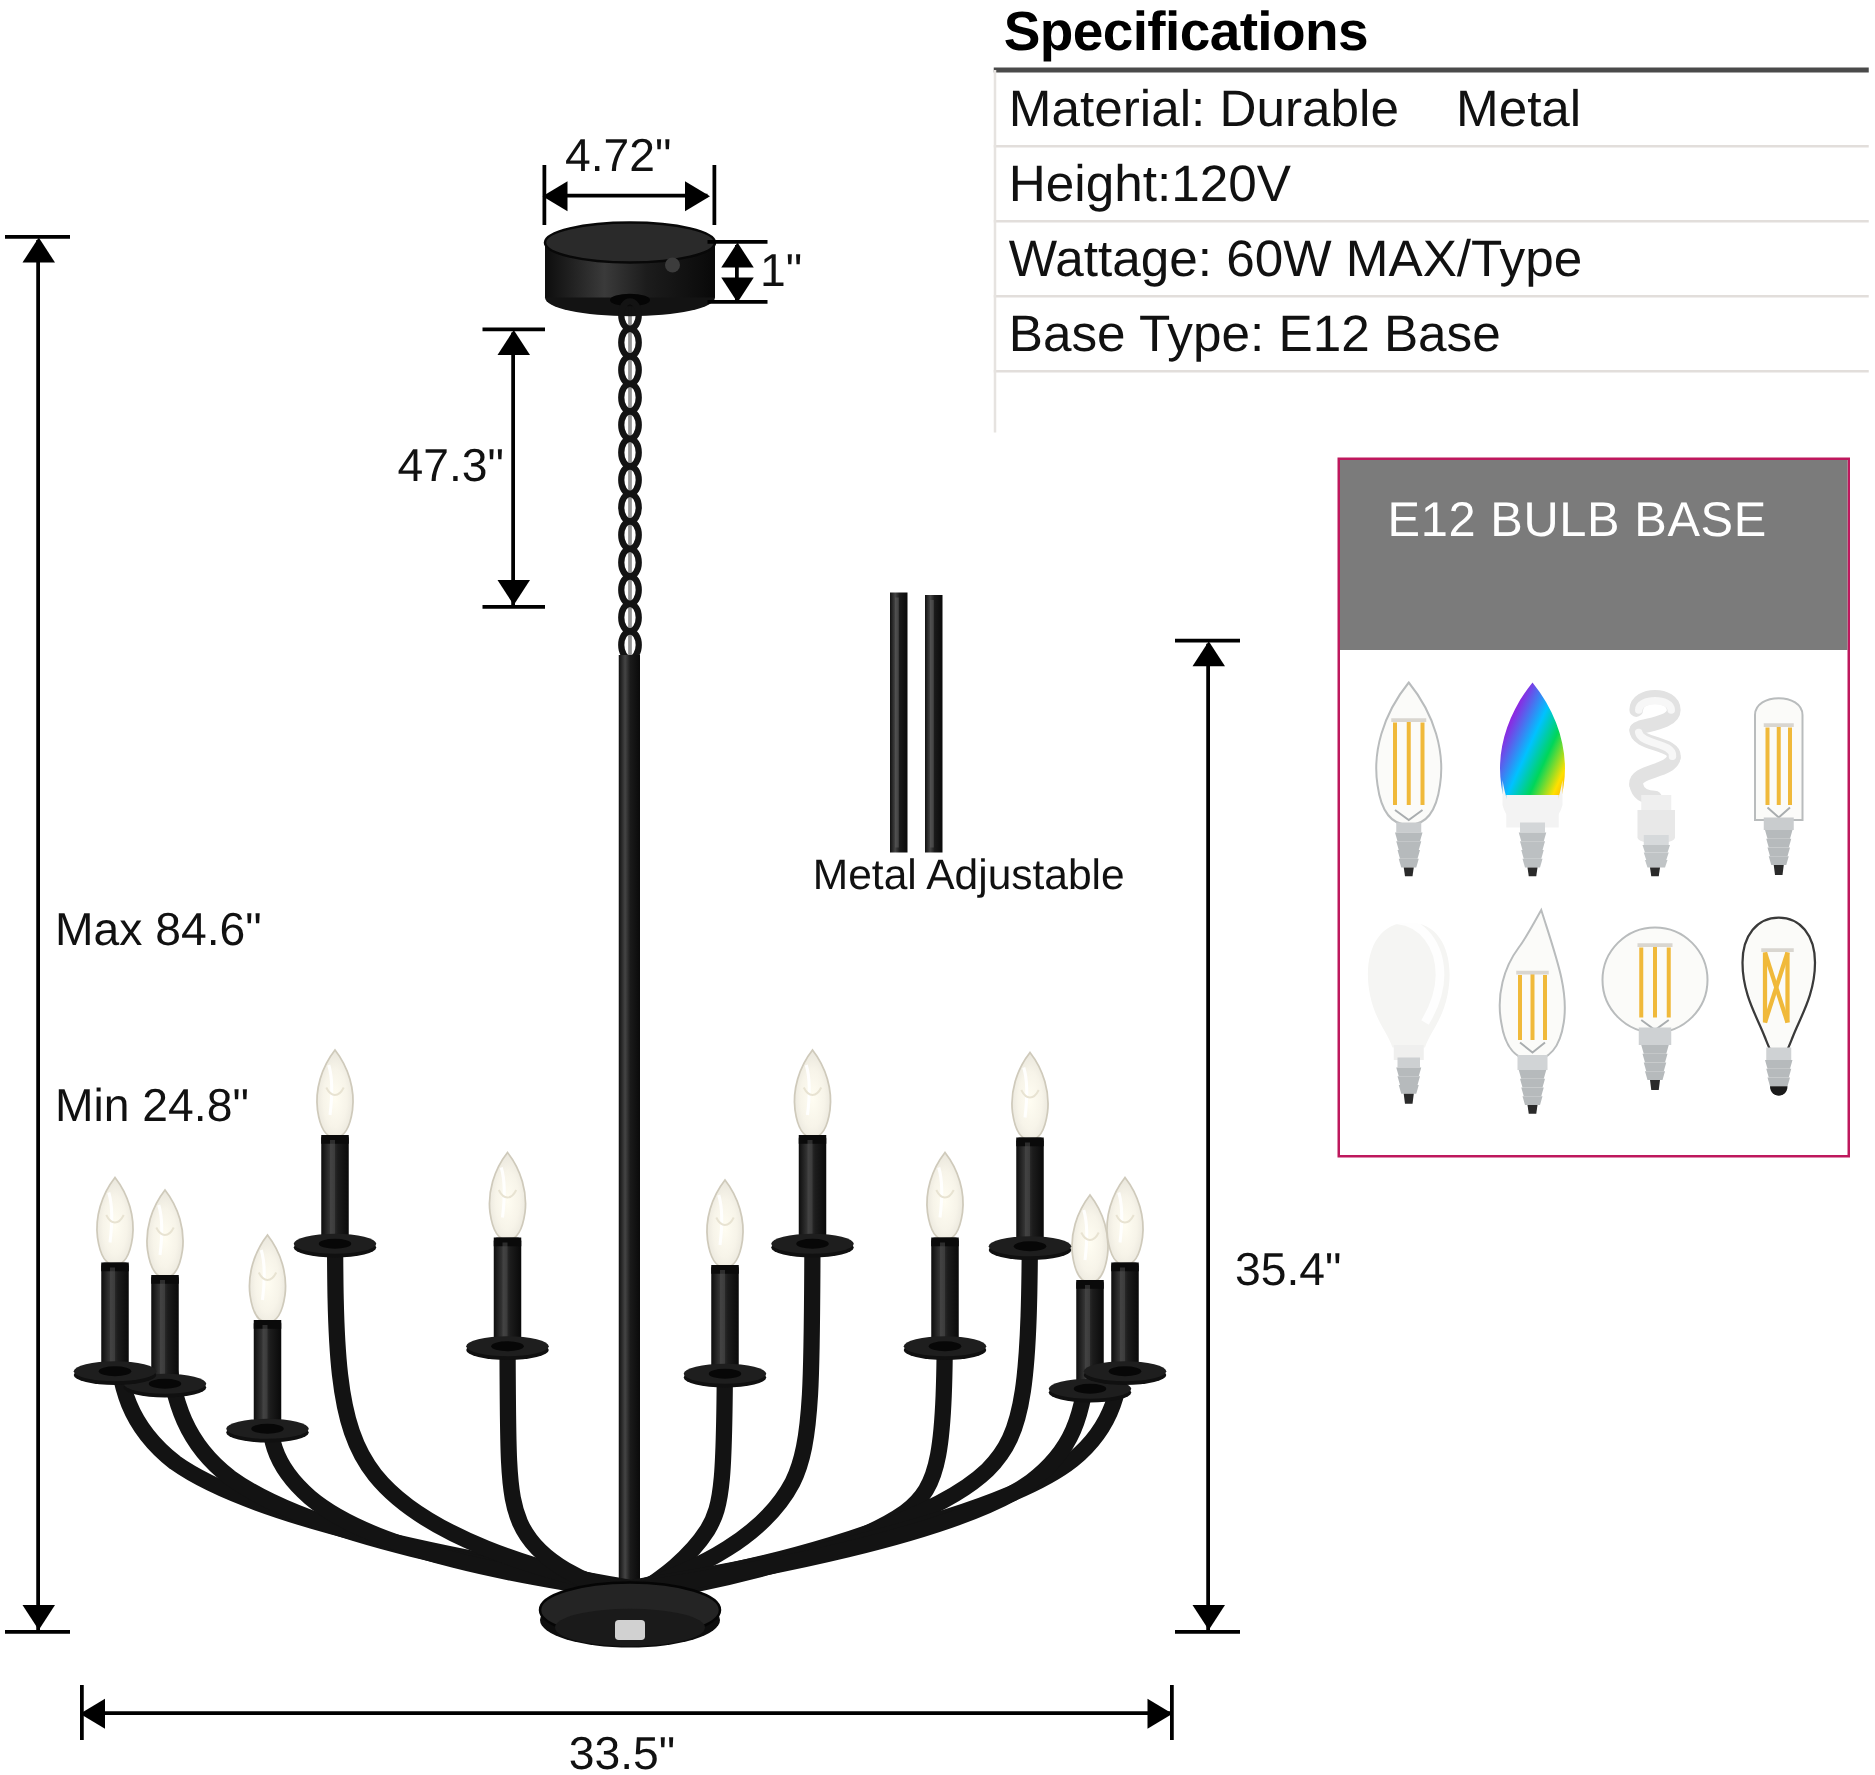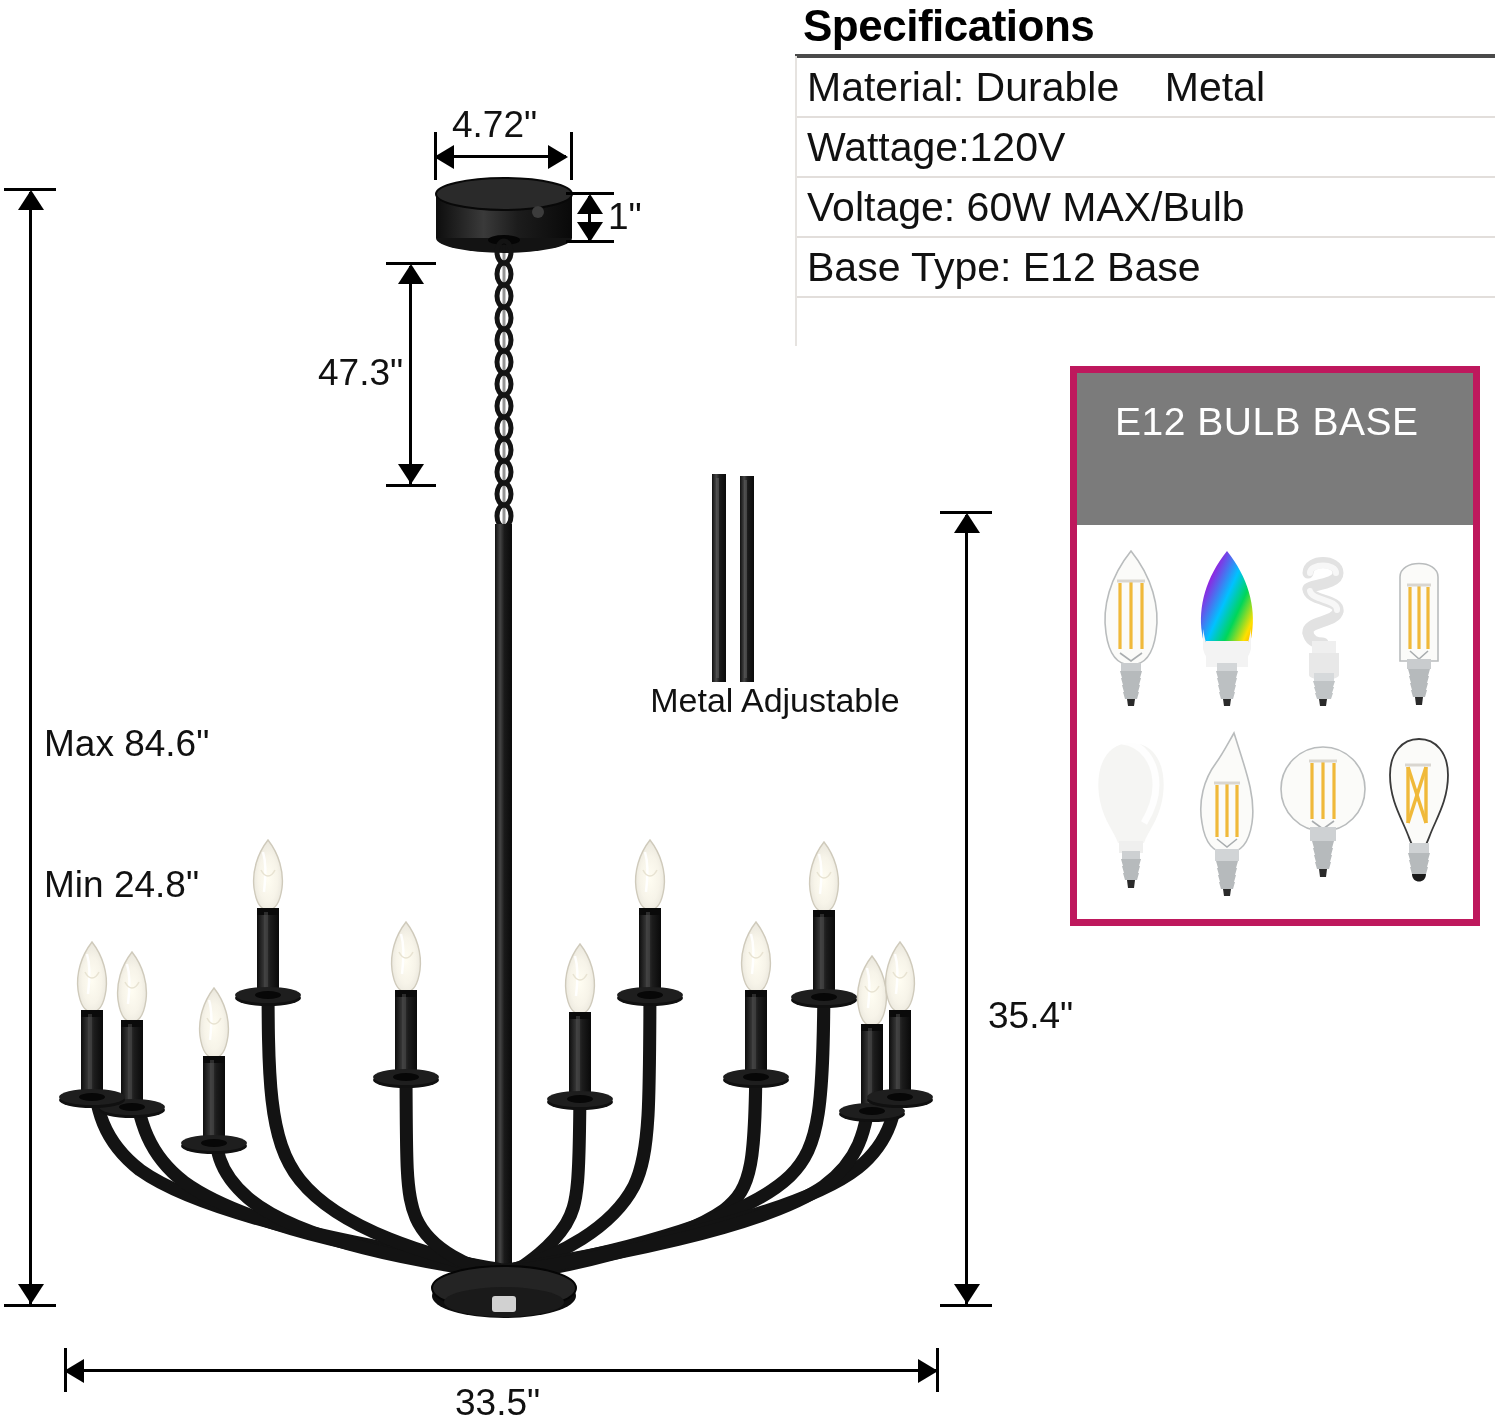--- a/index.html
+++ b/index.html
@@ -28,21 +28,21 @@
     white-space:pre;
     border-bottom:2px solid #e2dedb;
   }
   .spec-left-edge{
     position:absolute;left:795px;top:56px;width:2px;height:290px;
     background:#e6e3e0;
   }
 
   
   .bulb-panel{position:absolute;left:1070px;top:366px;width:410px;height:560px;
-    border:7px solid #be185d;background:#fff;box-sizing:border-box;}
+    border:2px solid #be185d;background:#fff;box-sizing:border-box;}
   .bulb-head{background:#7b7b7b;height:152px;padding:26px 0 0 38px;box-sizing:border-box;}
   .bulb-head-t1{color:#fff;font-size:39px;line-height:46px;letter-spacing:0.5px;}
   .bulb-head-t2{color:#fff;font-size:31px;line-height:40px;}
   .bulb-grid{display:flex;flex-wrap:wrap;padding:12px 6px 0 6px;box-sizing:border-box;}
   .bulb-cell{width:25%;height:190px;display:flex;align-items:flex-start;justify-content:center;}
 
   
   .dimline{position:absolute;background:#000;}
   .vline{width:3px;}
   .hline{height:3px;}
@@ -62,22 +62,22 @@
 </style>
 </head>
 <body>
 
 <div class="root">
 
   <div class="spec-panel">
     <div class="spec-title">Specifications</div>
     <div class="spec-rule"></div>
     <div class="spec-row">Material: Durable    Metal</div>
-    <div class="spec-row">Wattage:120V</div>
-    <div class="spec-row">Voltage: 60W MAX/Bulb</div>
+    <div class="spec-row">Height:120V</div>
+    <div class="spec-row">Wattage: 60W MAX/Type</div>
     <div class="spec-row">Base Type: E12 Base</div>
   </div>
   <div class="spec-left-edge"></div>
 
   <div class="bulb-panel">
     <div class="bulb-head">
       <div class="bulb-head-t1">E12 BULB BASE</div>
     </div>
     <div class="bulb-grid">
 

